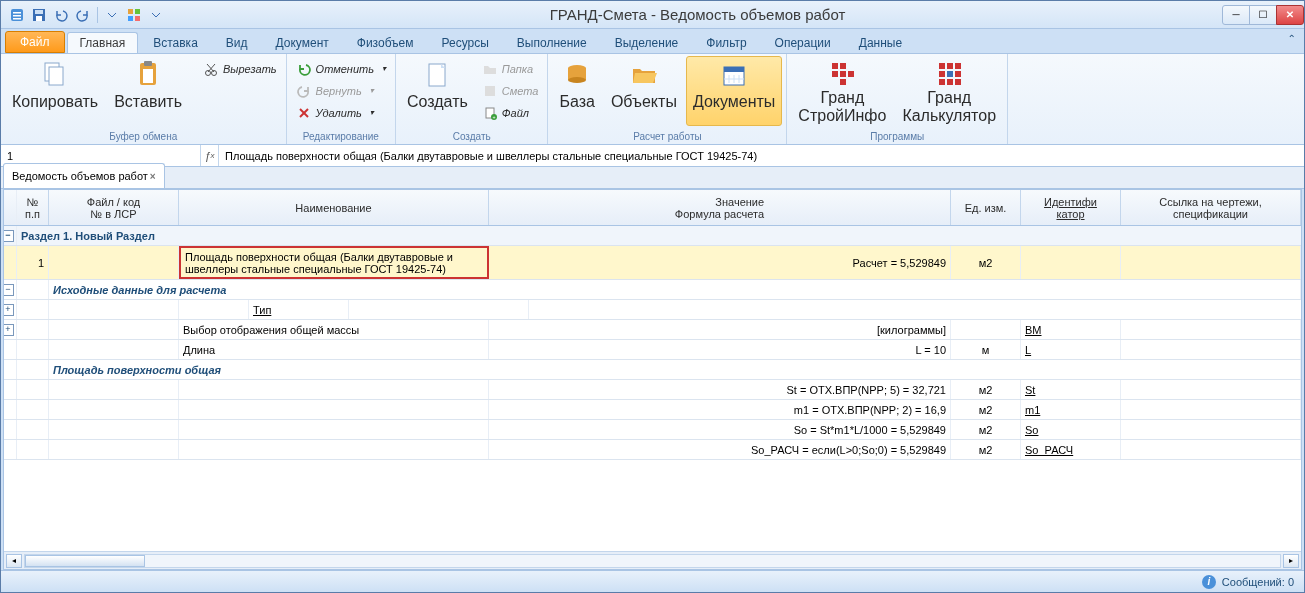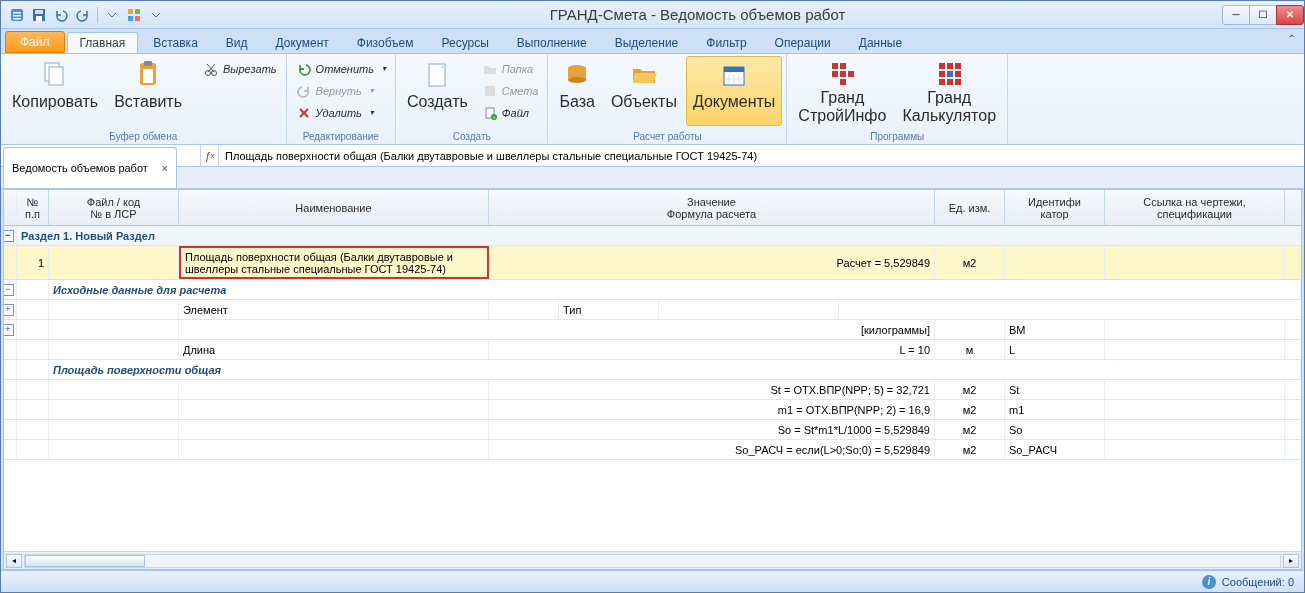--- a/index.html
+++ b/index.html
@@ -36,33 +36,33 @@
 .smallbtn .sico { width: 16px; height: 16px; display: flex; align-items: center; justify-content: center; }
 .smallbtn.mute { color: #9a9a9a; }
 .vsep { width: 1px; background: #c3d6ec; margin: 4px 2px; }
 
 .formulabar { height: 22px; background: #fff; border-bottom: 1px solid #a9c4e4; display: flex; align-items: center; }
 .fb-cell { width: 200px; border-right: 1px solid #c3d6ec; padding: 0 6px; height: 100%; display: flex; align-items: center; font-size: 11px; }
 .fb-fx { width: 18px; text-align: center; font-style: italic; color: #555; border-right: 1px solid #c3d6ec; height: 100%; display: flex; align-items: center; justify-content: center; }
 .fb-val { flex: 1; padding: 0 6px; font-size: 11px; }
 
 .doctab-row { height: 22px; background: #e6eef8; border-bottom: 1px solid #a9c4e4; display: flex; align-items: flex-end; padding-left: 2px; }
-.doctab { background: #fff; border: 1px solid #a9c4e4; border-bottom: none; padding: 14px 8px; font-size: 11px; display: flex; align-items: center; gap: 14px; border-radius: 3px 3px 0 0; }
+.doctab { background: #fff; border: 1px solid #a9c4e4; border-bottom: none; padding: 6px 8px; font-size: 11px; display: flex; align-items: center; gap: 2px; border-radius: 3px 3px 0 0; }
 .doctab-x { cursor: pointer; color: #777; font-weight: bold; font-size: 10px; }
 
 .grid-wrap { flex: 1; background: #fff; display: flex; flex-direction: column; overflow: hidden; border: 1px solid #a9c4e4; margin: 0 2px; }
 .ghead { display: flex; background: linear-gradient(#f7fafd,#e6eef8); border-bottom: 1px solid #a9c4e4; height: 36px; }
 .ghcell { border-right: 1px solid #c3d6ec; display: flex; align-items: center; justify-content: center; text-align: center; font-size: 11px; color: #2b2b2b; padding: 2px 4px; }
 .c-num { width: 32px; }
 .c-code { width: 130px; }
 .c-name { width: 310px; }
 .c-val { flex: 1; }
 .c-unit { width: 70px; }
-.c-id { width: 100px; }
-.c-ref { width: 180px; margin-right: 16px; }
+.c-id { width: 100px; text-decoration: underline; }
+.c-ref { width: 180px; }
 
 .gbody { flex: 1; overflow: auto; }
 .grow { display: flex; border-bottom: 1px solid #dbe4ef; min-height: 20px; align-items: stretch; }
 .gcell { border-right: 1px solid #e8eef6; padding: 2px 4px; font-size: 11px; display: flex; align-items: center; }
 .gcell.right { justify-content: flex-end; }
 .gcell.center { justify-content: center; }
 .section-row { background: #f0f5fb; font-weight: bold; color: #1f4e79; }
 .section-row .gcell { border-right: none; }
 .toggle { width: 12px; height: 12px; border: 1px solid #7a98bc; display: inline-flex; align-items: center; justify-content: center; font-size: 9px; line-height: 1; margin-right: 4px; background: #fff; cursor: pointer; color: #1f4e79; flex-shrink: 0; }
 .hl-row { background: #fff7cc; }
@@ -369,21 +369,21 @@
   </div>
 
   <div class="grid-wrap">
     <div class="ghead">
       <div class="spacer-cell"></div>
       <div class="ghcell c-num" style="white-space:pre;">№
 п.п</div>
       <div class="ghcell c-code" style="white-space:pre;">Файл / код
 № в ЛСР</div>
       <div class="ghcell c-name">Наименование</div>
-      <div class="ghcell c-val" style="white-space:pre;">Значение
+      <div class="ghcell c-val" style="white-space:pre;text-align:right;">Значение
 Формула расчета</div>
       <div class="ghcell c-unit">Ед. изм.</div>
       <div class="ghcell c-id" style="white-space:pre;">Идентифи
 катор</div>
       <div class="ghcell c-ref" style="white-space:pre;">Ссылка на чертежи,
 спецификации</div>
     </div>
 
     <div class="gbody">
 
@@ -412,32 +412,32 @@
         <div class="gcell c-num"></div>
         <div class="gcell subhdr" style="flex:1;">Исходные данные для расчета</div>
       </div>
 
       <div class="grow">
         <div class="spacer-cell">
             <span class="toggle">+</span>
           </div>
         <div class="gcell c-num"></div>
           <div class="gcell c-code"></div>
-        <div class="gcell c-name">Элемент</div>
         <div class="gcell c-unit center"></div>
         <div class="gcell c-id">Тип</div>
         <div class="gcell c-ref"></div>
       </div>
 
       <div class="grow">
         <div class="spacer-cell">
             <span class="toggle">+</span>
           </div>
         <div class="gcell c-num"></div>
           <div class="gcell c-code"></div>
+        <div class="gcell c-name">Выбор отображения общей массы</div>
         <div class="gcell c-val right">[килограммы]</div>
         <div class="gcell c-unit center"></div>
         <div class="gcell c-id">BM</div>
         <div class="gcell c-ref"></div>
       </div>
 
       <div class="grow">
         <div class="spacer-cell"></div>
         <div class="gcell c-num"></div>
           <div class="gcell c-code"></div>

